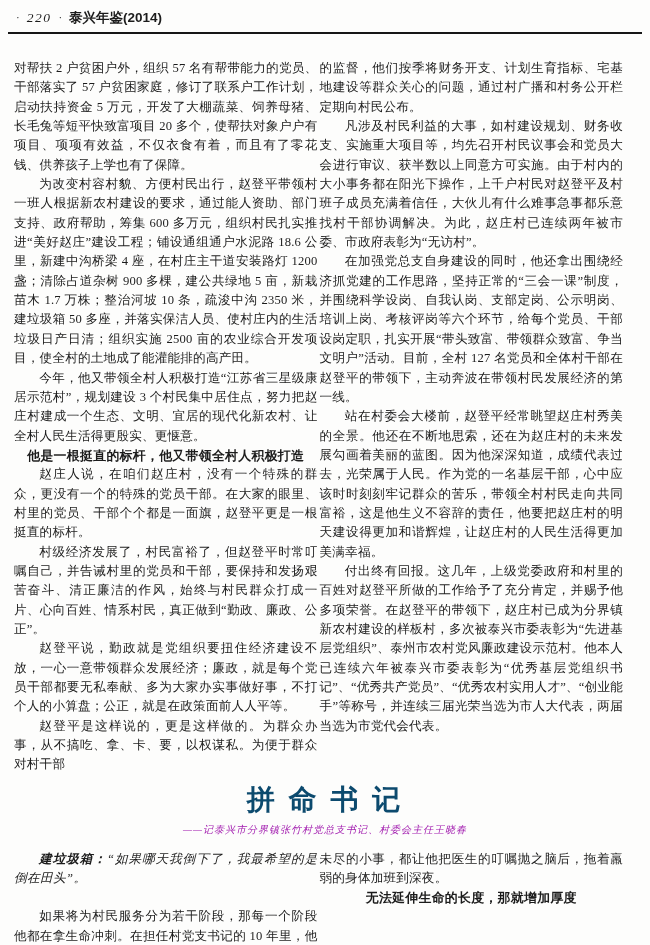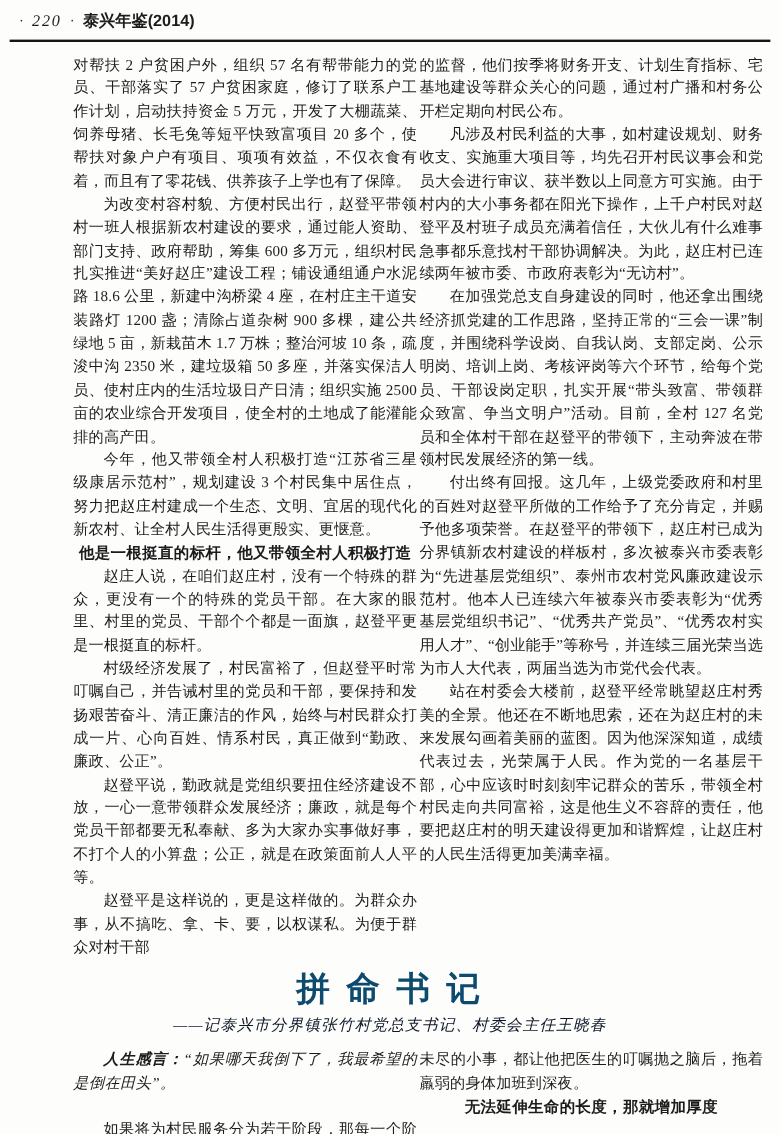--- a/index.html
+++ b/index.html
@@ -40,22 +40,21 @@
   }
   .rule {
     border-top: 2.5px solid #161616;
     margin: 2px 8px 0 8px;
   }
 
   
   .columns {
     display: flex;
     gap: 2px;
-    padding: 10px 14px 0 14px;
-    margin-left: 47px;
+    padding: 25px 14px 0 14px;
   }
   .col { width: 303.5px; }
 
   .para {
     font-size: 12.6px;
     line-height: 19.35px;
     text-align: justify;
     text-indent: 2em;
     letter-spacing: 0.2px;
   }
@@ -94,25 +93,25 @@
   .article-title {
     font-family: "Liberation Sans", "DejaVu Sans", sans-serif;
     font-weight: 700;
     font-size: 28px;
     line-height: 32px;
     letter-spacing: 3px;
     color: #0c4a6e;
   }
   .article-subtitle {
     margin-top: 5px;
-    font-size: 13px;
+    font-size: 10px;
     line-height: 17px;
     font-style: italic;
     letter-spacing: 1px;
-    color: #0f172a;
+    color: #a21caf;
   }
 
   .bottom-columns { padding-top: 12px; }
 </style>
 </head>
 <body>
 
 <div class="page">
 
   <div class="header">
@@ -131,33 +130,33 @@
         <div class="col-heading">他是一根挺直的标杆，他又带领全村人积极打造</div>
         <p class="para">赵庄人说，在咱们赵庄村，没有一个特殊的群众，更没有一个的特殊的党员干部。在大家的眼里、村里的党员、干部个个都是一面旗，赵登平更是一根挺直的标杆。</p>
         <p class="para">村级经济发展了，村民富裕了，但赵登平时常叮嘱自己，并告诫村里的党员和干部，要保持和发扬艰苦奋斗、清正廉洁的作风，始终与村民群众打成一片、心向百姓、情系村民，真正做到“勤政、廉政、公正”。</p>
         <p class="para">赵登平说，勤政就是党组织要扭住经济建设不放，一心一意带领群众发展经济；廉政，就是每个党员干部都要无私奉献、多为大家办实事做好事，不打个人的小算盘；公正，就是在政策面前人人平等。</p>
         <p class="para">赵登平是这样说的，更是这样做的。为群众办事，从不搞吃、拿、卡、要，以权谋私。为便于群众对村干部</p>
       </div>
     <div class="col">
         <p class="para no-indent">的监督，他们按季将财务开支、计划生育指标、宅基地建设等群众关心的问题，通过村广播和村务公开栏定期向村民公布。</p>
         <p class="para">凡涉及村民利益的大事，如村建设规划、财务收支、实施重大项目等，均先召开村民议事会和党员大会进行审议、获半数以上同意方可实施。由于村内的大小事务都在阳光下操作，上千户村民对赵登平及村班子成员充满着信任，大伙儿有什么难事急事都乐意找村干部协调解决。为此，赵庄村已连续两年被市委、市政府表彰为“无访村”。</p>
         <p class="para">在加强党总支自身建设的同时，他还拿出围绕经济抓党建的工作思路，坚持正常的“三会一课”制度，并围绕科学设岗、自我认岗、支部定岗、公示明岗、培训上岗、考核评岗等六个环节，给每个党员、干部设岗定职，扎实开展“带头致富、带领群众致富、争当文明户”活动。目前，全村 127 名党员和全体村干部在赵登平的带领下，主动奔波在带领村民发展经济的第一线。</p>
+        <p class="para">站在村委会大楼前，赵登平经常眺望赵庄村秀美的全景。他还在不断地思索，还在为赵庄村的未来发展勾画着美丽的蓝图。因为他深深知道，成绩代表过去，光荣属于人民。作为党的一名基层干部，心中应该时时刻刻牢记群众的苦乐，带领全村村民走向共同富裕，这是他生义不容辞的责任，他要把赵庄村的明天建设得更加和谐辉煌，让赵庄村的人民生活得更加美满幸福。</p>
         <p class="para">付出终有回报。这几年，上级党委政府和村里的百姓对赵登平所做的工作给予了充分肯定，并赐予他多项荣誉。在赵登平的带领下，赵庄村已成为分界镇新农村建设的样板村，多次被泰兴市委表彰为“先进基层党组织”、泰州市农村党风廉政建设示范村。他本人已连续六年被泰兴市委表彰为“优秀基层党组织书记”、“优秀共产党员”、“优秀农村实用人才”、“创业能手”等称号，并连续三届光荣当选为市人大代表，两届当选为市党代会代表。</p>
-        <p class="para">站在村委会大楼前，赵登平经常眺望赵庄村秀美的全景。他还在不断地思索，还在为赵庄村的未来发展勾画着美丽的蓝图。因为他深深知道，成绩代表过去，光荣属于人民。作为党的一名基层干部，心中应该时时刻刻牢记群众的苦乐，带领全村村民走向共同富裕，这是他生义不容辞的责任，他要把赵庄村的明天建设得更加和谐辉煌，让赵庄村的人民生活得更加美满幸福。</p>
       </div>
   </div>
 
   <div class="title-block">
     <div class="article-title">拼 命 书 记</div>
     <div class="article-subtitle">——记泰兴市分界镇张竹村党总支书记、村委会主任王晓春</div>
   </div>
 
   <div class="columns bottom-columns">
     <div class="col">
-        <p class="para motto"><b>人生感言：</b>“如果哪天我倒下了，我最希望的是倒在田头”。</p>
+        <p class="para motto"><b>建垃圾箱：</b>“如果哪天我倒下了，我最希望的是倒在田头”。</p>
         <p class="para">如果将为村民服务分为若干阶段，那每一个阶段他都在拿生命冲刺。在担任村党支书记的 10 年里，他先后开过 4 次大刀，但每次都提前出院回到村部。</p>
       </div>
     <div class="col">
         <p class="para no-indent">未尽的小事，都让他把医生的叮嘱抛之脑后，拖着羸弱的身体加班到深夜。</p>
         <div class="col-heading">无法延伸生命的长度，那就增加厚度</div>
       </div>
   </div>
 
 </div>
 

